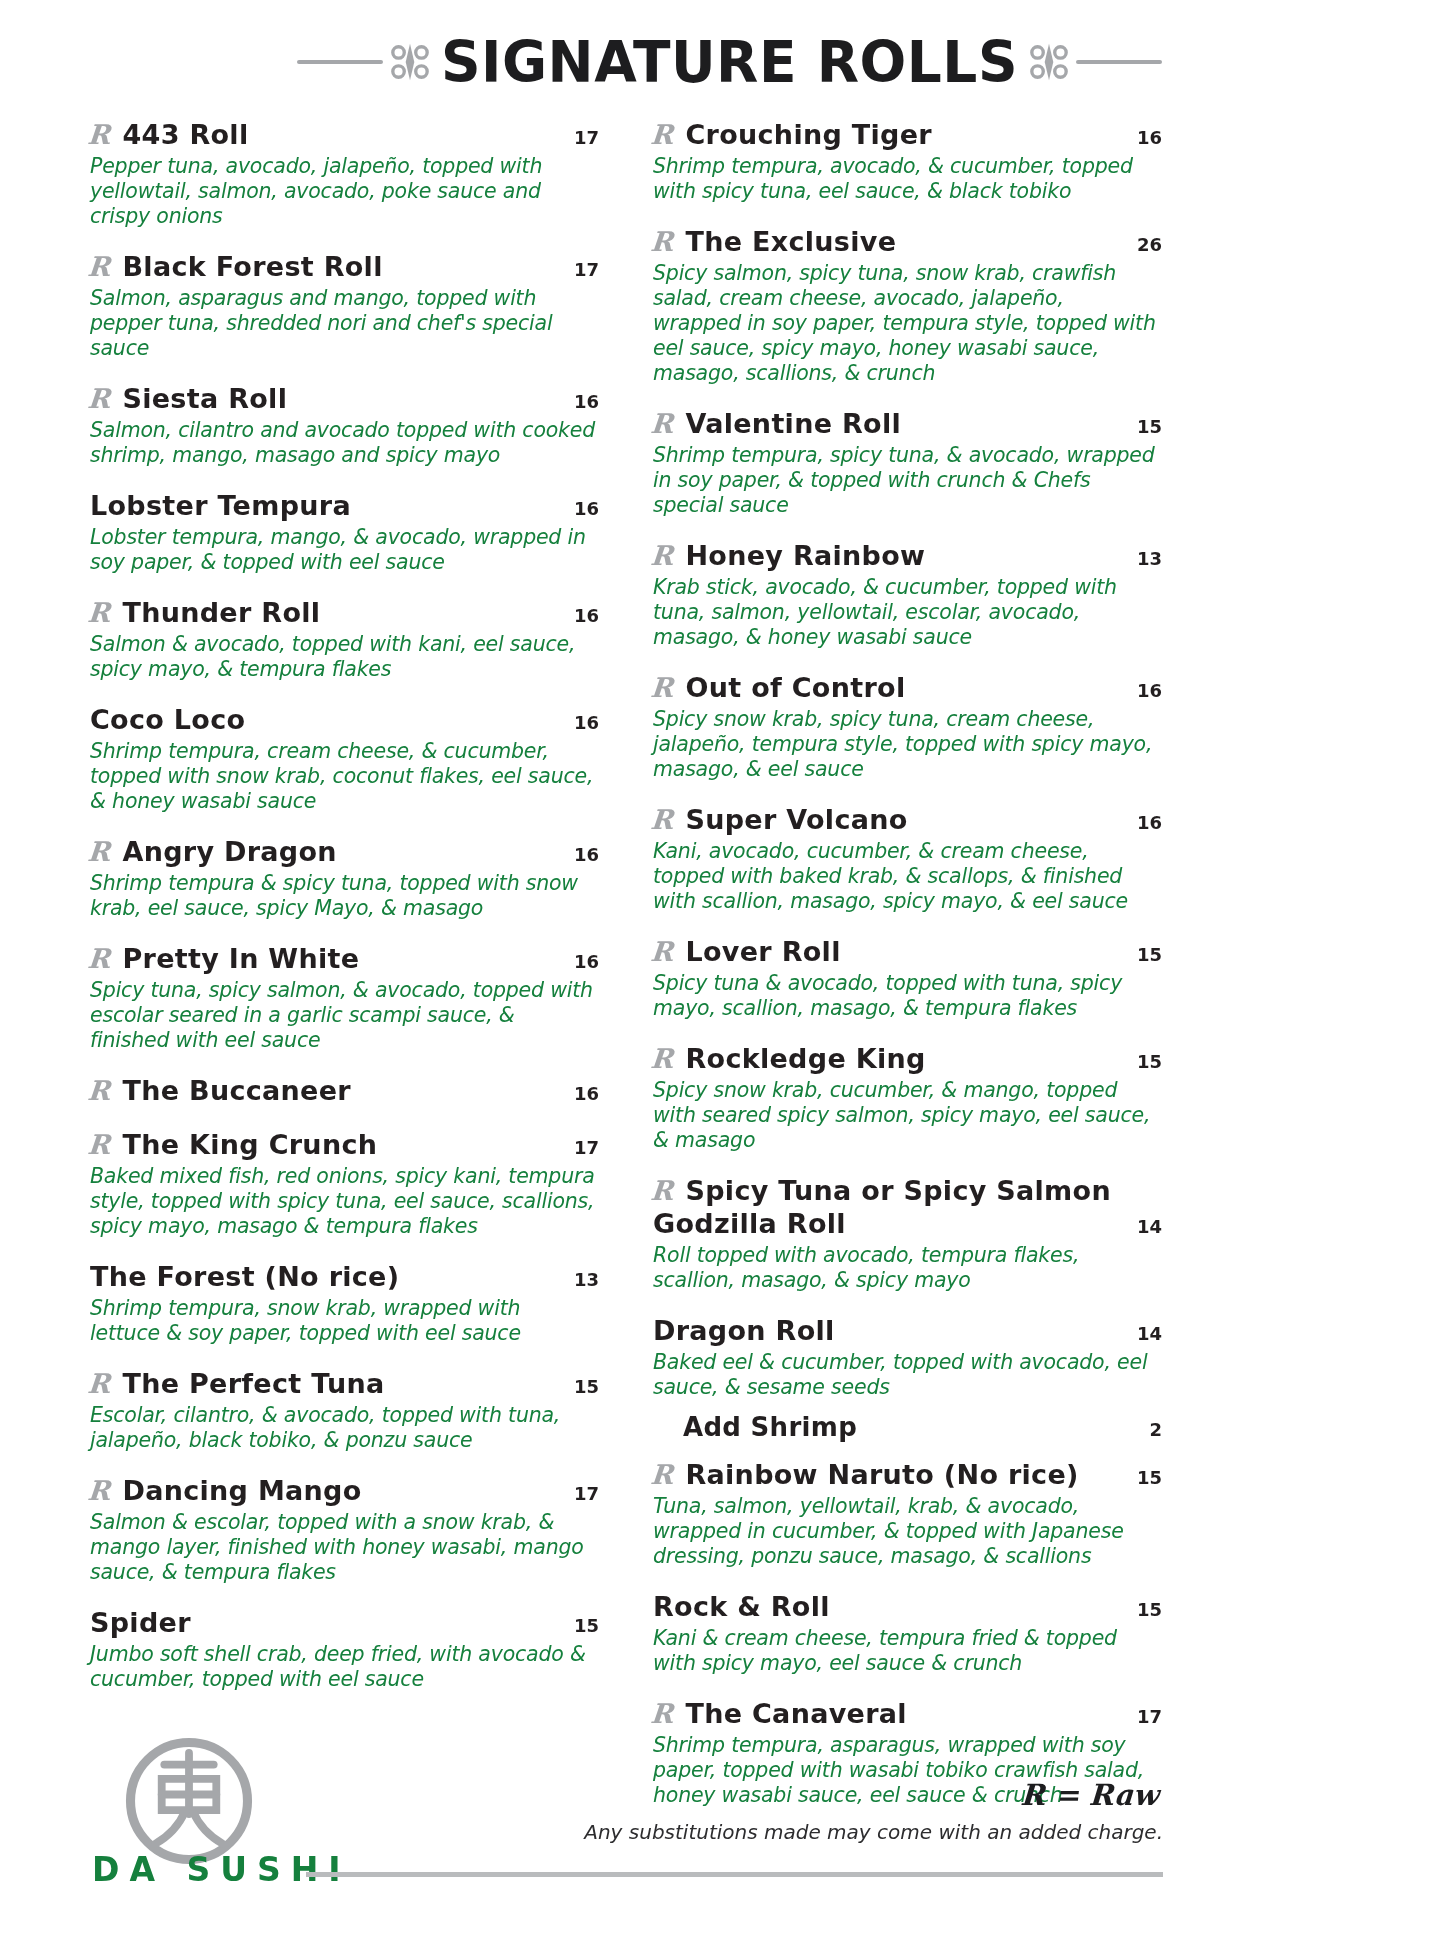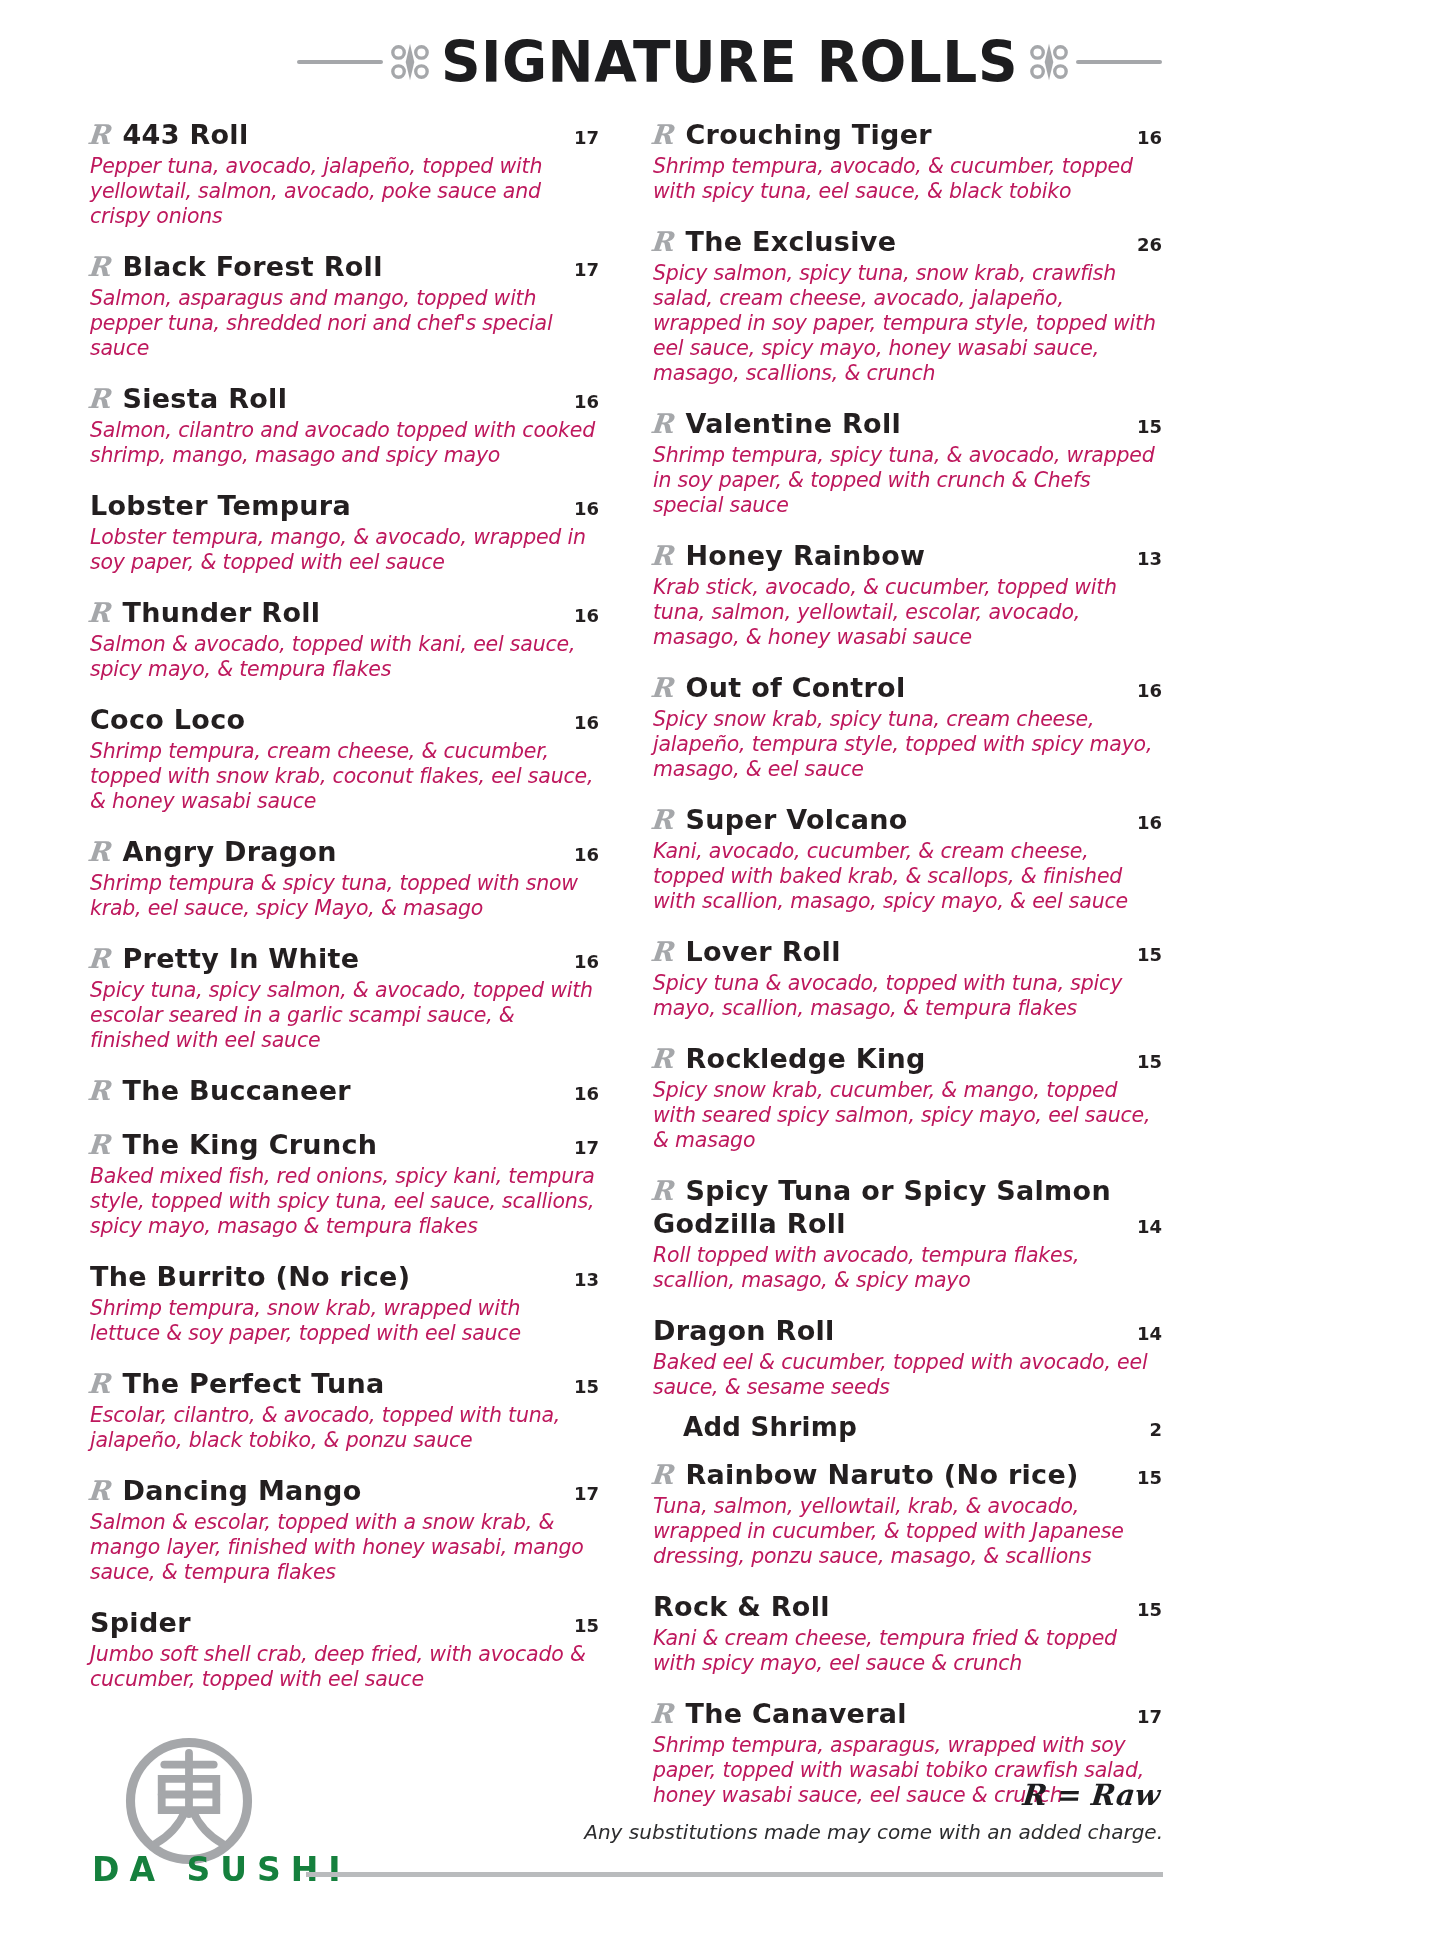--- a/index.html
+++ b/index.html
@@ -14,21 +14,21 @@
   .title-text{font-size:55px;font-weight:bold;color:#1d1d1f;white-space:nowrap;letter-spacing:0.5px;margin:0 4px;transform:scaleY(1.04);}
 
   
   .cols{display:flex;gap:54px;align-items:flex-start;}
   .col{width:509px;flex:none;}
   .item{margin-bottom:21px;}
   .head{display:flex;align-items:baseline;}
   .raw-icon{font-family:"DejaVu Serif",serif;font-style:italic;font-weight:bold;font-size:27px;color:#a5a7aa;margin-right:10px;transform:skewX(-8deg);flex:none;line-height:1;}
   .iname{font-size:27px;font-weight:bold;letter-spacing:0.3px;line-height:33px;}
   .iprice{margin-left:auto;font-size:18px;font-weight:bold;padding-left:12px;flex:none;}
-  .desc{font-style:italic;font-size:20.5px;line-height:25px;color:#be185d;margin-top:3px;letter-spacing:-0.2px;max-width:505px;}
+  .desc{font-style:italic;font-size:20.5px;line-height:25px;color:#15803d;margin-top:3px;letter-spacing:-0.2px;max-width:505px;}
   .item.sub{margin-top:-10px;margin-bottom:14px;}
   .item.sub .iname{padding-left:30px;font-size:26px;}
 
   
   .logo{position:absolute;left:124px;top:1736px;width:130px;height:130px;}
   .brand{position:absolute;left:92px;top:1850px;font-size:33px;font-weight:bold;color:#15803d;letter-spacing:10px;white-space:nowrap;}
   .footer-line{position:absolute;left:306px;top:1872px;width:857px;height:5px;background:#b9bbbd;}
   .raw-note{position:absolute;top:1778px;right:280px;font-family:"DejaVu Serif",serif;font-style:italic;font-weight:bold;font-size:29px;color:#1d1d1f;transform:skewX(-6deg);}
   .sub-note{position:absolute;top:1820px;right:277px;font-style:italic;font-size:20px;color:#2d2d2f;}
 </style>
@@ -159,21 +159,21 @@
       <span class="iname">The King Crunch</span>
       <span class="iprice">17</span>
     </div>
 
     <div class="desc">Baked mixed fish, red onions, spicy kani, tempura style, topped with spicy tuna, eel sauce, scallions, spicy mayo, masago &amp; tempura flakes</div>
   </div>
 
   <div class="item">
     <div class="head">
 
-      <span class="iname">The Burrito (No rice)</span>
+      <span class="iname">The Forest (No rice)</span>
       <span class="iprice">13</span>
     </div>
 
     <div class="desc">Shrimp tempura, snow krab, wrapped with lettuce &amp; soy paper, topped with eel sauce</div>
   </div>
 
   <div class="item">
     <div class="head">
       <span class="raw-icon">R</span>
       <span class="iname">The Perfect Tuna</span>

